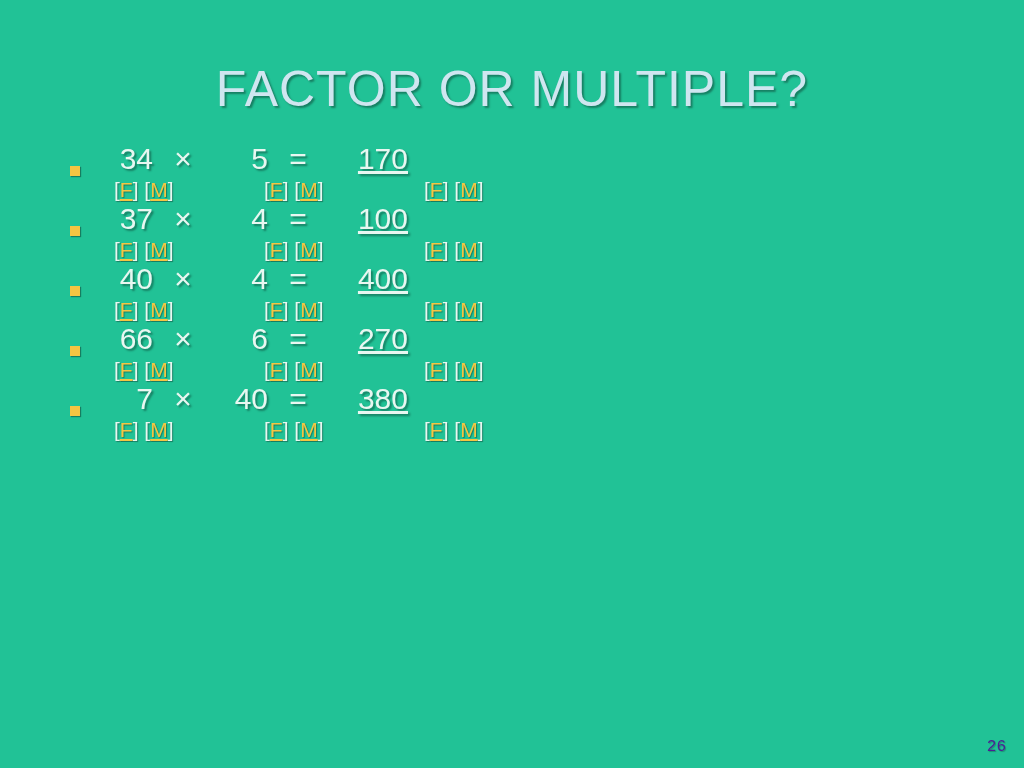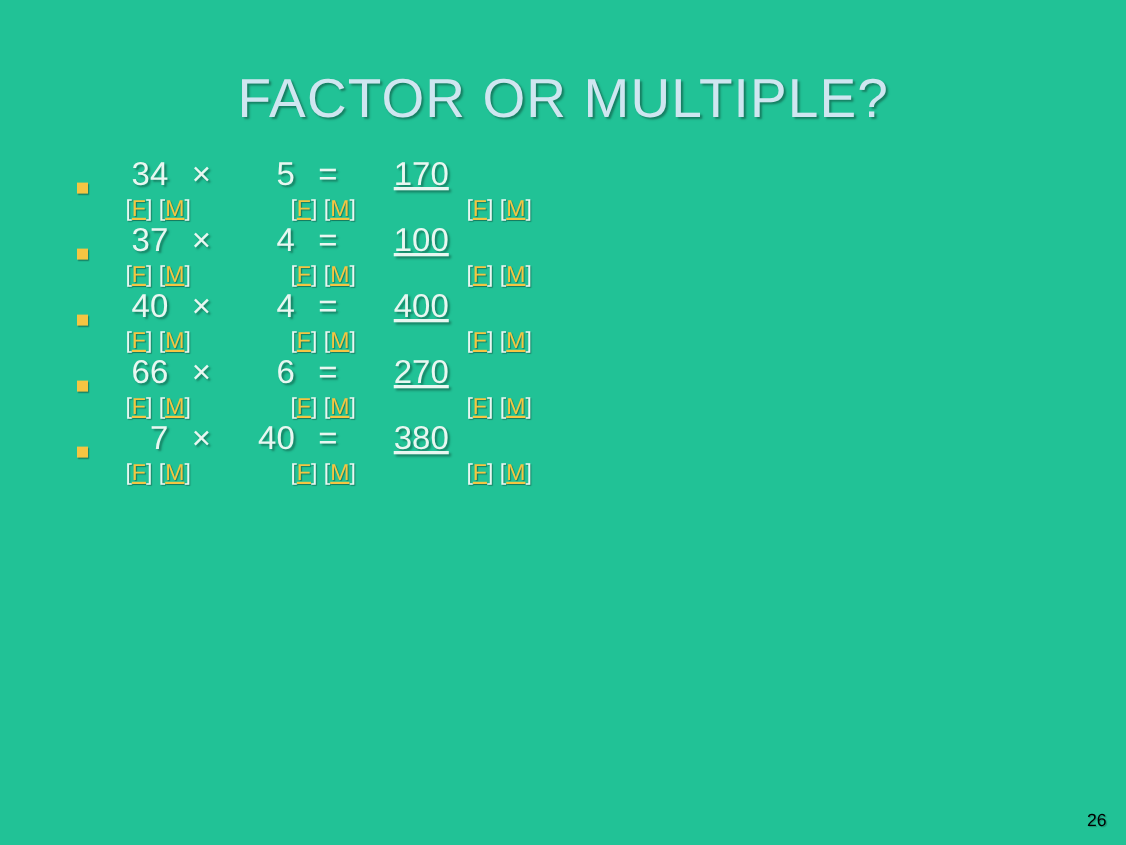--- a/index.html
+++ b/index.html
@@ -75,23 +75,24 @@
   a.fm {
     color: #f5c542;
     text-decoration: underline;
     cursor: pointer;
   }
 
   .pagenum {
     position: absolute;
     right: 18px;
     bottom: 12px;
-    color: #000000;
+    color: #4c1d95;
     font-size: 16px;
     text-shadow: 1px 1px 1px rgba(0,0,0,0.25);
+    font-family: Liberation Mono, monospace;
   }
 </style>
 </head>
 <body>
 
 <div class="slide">
 
   <div class="title">FACTOR OR MULTIPLE?</div>
 
 

